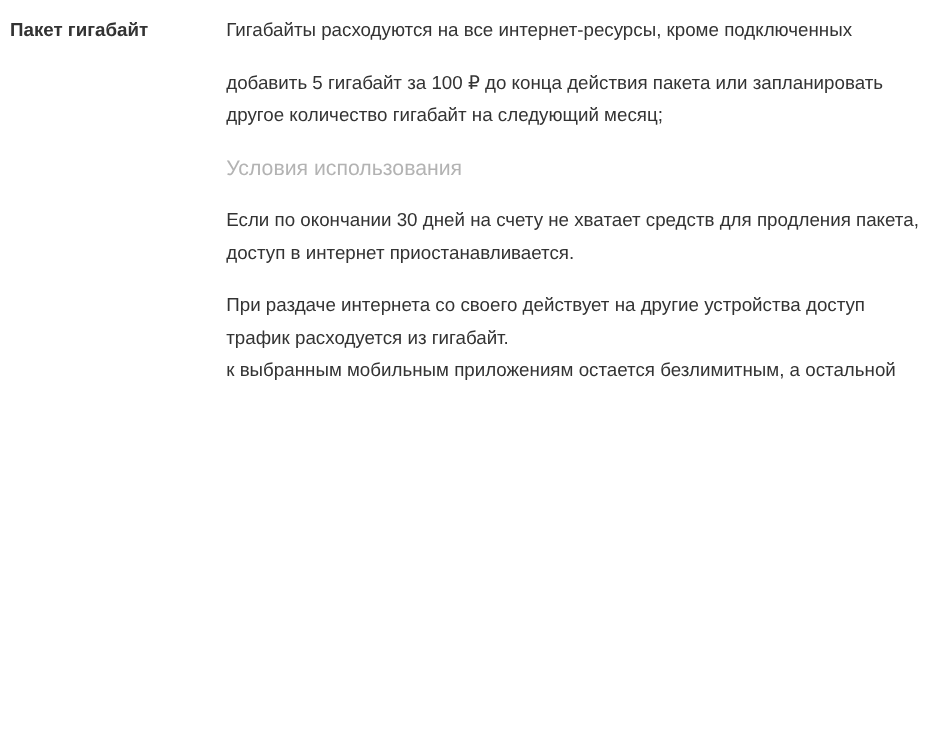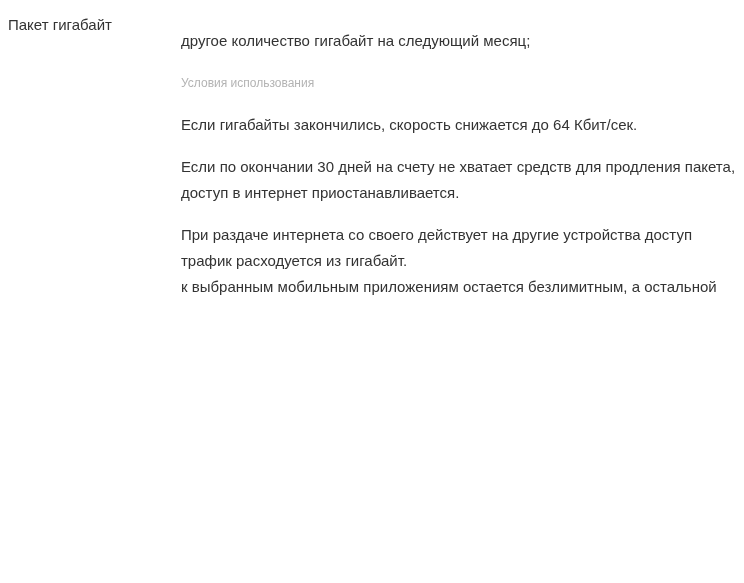--- a/index.html
+++ b/index.html
@@ -20,21 +20,21 @@
     align-items: flex-start;
     padding: 12px 0 0 8px;
   }
   .label-col {
     width: 173px;
     flex-shrink: 0;
   }
   .section-title {
     margin: 0;
     font-size: 15px;
-    font-weight: 400;
+    font-weight: 700;
     line-height: 26px;
     color: #333333;
   }
   .content-col {
     flex: 1;
     font-size: 15px;
     line-height: 26px;
     color: #333333;
   }
   .para {
@@ -42,50 +42,49 @@
   }
   .para:last-child {
     margin-bottom: 0;
   }
   .line {
     display: block;
     white-space: nowrap;
   }
   .subheading {
     margin: 0 0 16px 0;
-    font-size: 12px;
+    font-size: 17px;
     font-weight: 400;
     line-height: 26px;
     color: #b3b3b3;
   }
 </style>
 </head>
 <body>
 
 <div class="section-row">
 
   <div class="label-col">
     <h2 class="section-title">Пакет гигабайт</h2>
   </div>
 
   <div class="content-col">
 
     <p class="para">
+      <span class="line">Гигабайты расходуются на все интернет-ресурсы, кроме подключенных</span>
     </p>
 
     <p class="para">
+      <span class="line">добавить 5 гигабайт за 100 ₽ до конца действия пакета или запланировать</span>
       <span class="line">другое количество гигабайт на следующий месяц;</span>
     </p>
 
     <h3 class="subheading">Условия использования</h3>
 
 
-    <p class="para">
-      <span class="line">Если гигабайты закончились, скорость снижается до 64 Кбит/сек.</span>
-    </p>
 
     <p class="para">
       <span class="line">Если по окончании 30 дней на счету не хватает средств для продления пакета,</span>
       <span class="line">доступ в интернет приостанавливается.</span>
     </p>
 
 
     <p class="para">
       <span class="line">При раздаче интернета со своего действует на другие устройства доступ</span>
       <span class="line">трафик расходуется из гигабайт.</span>

